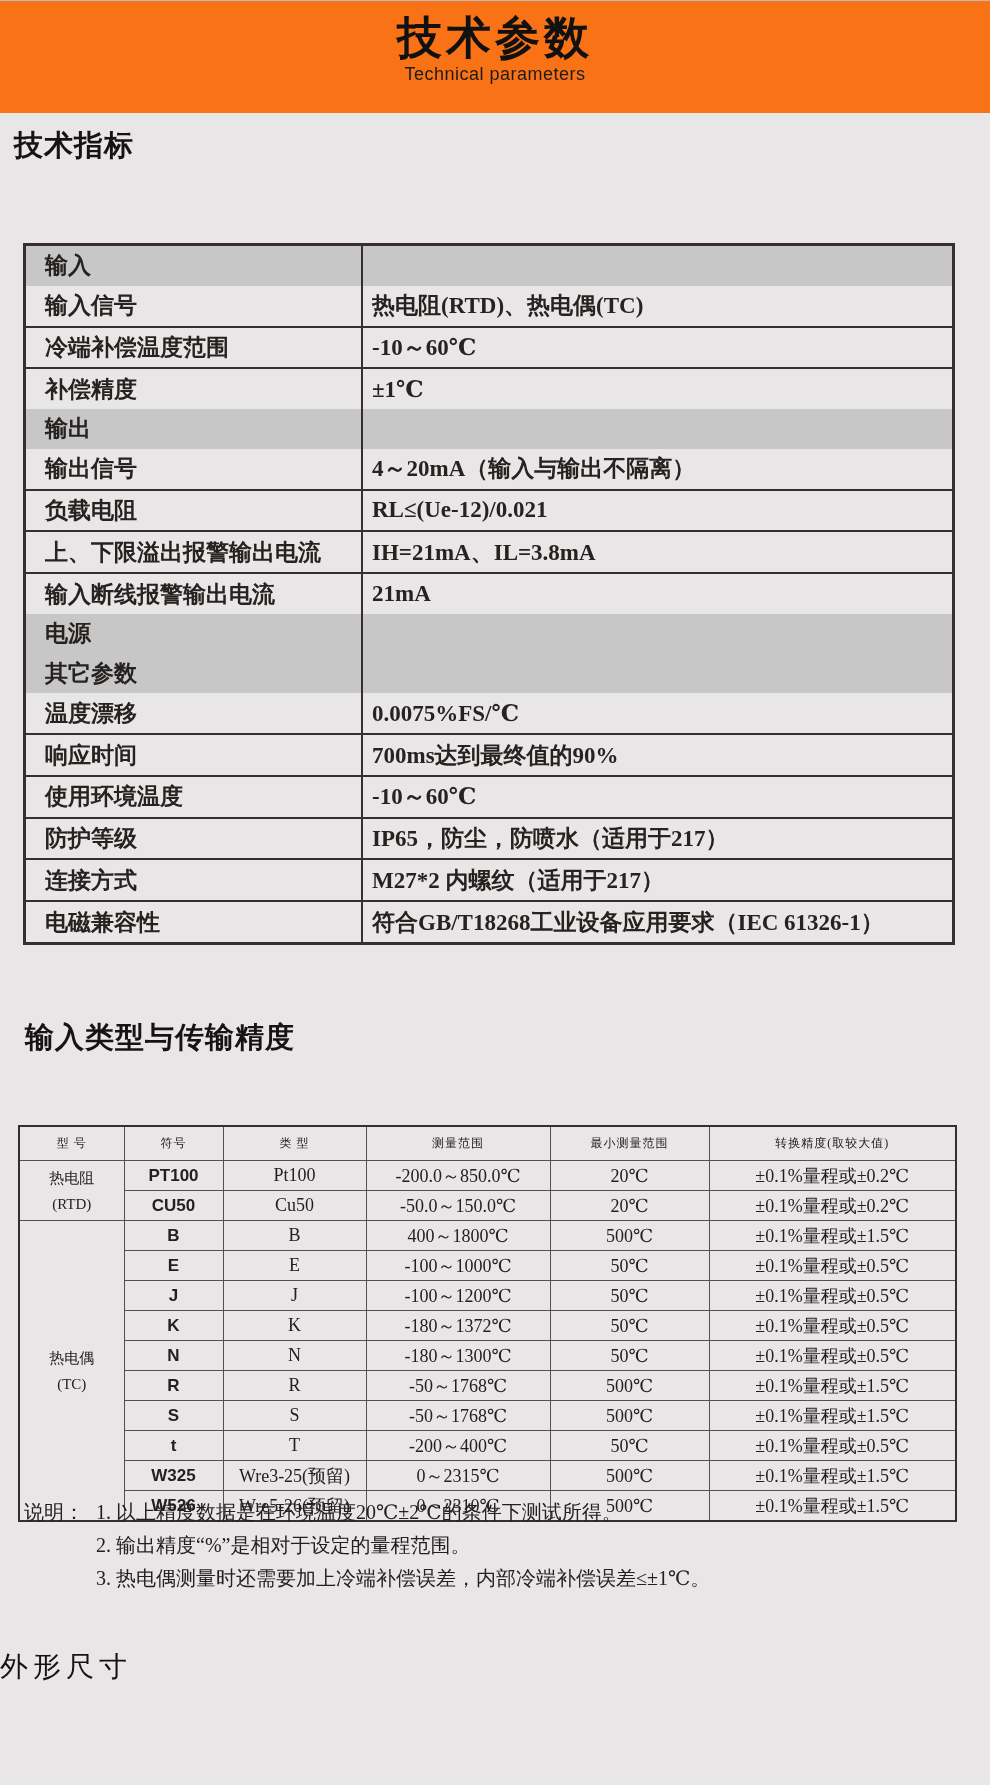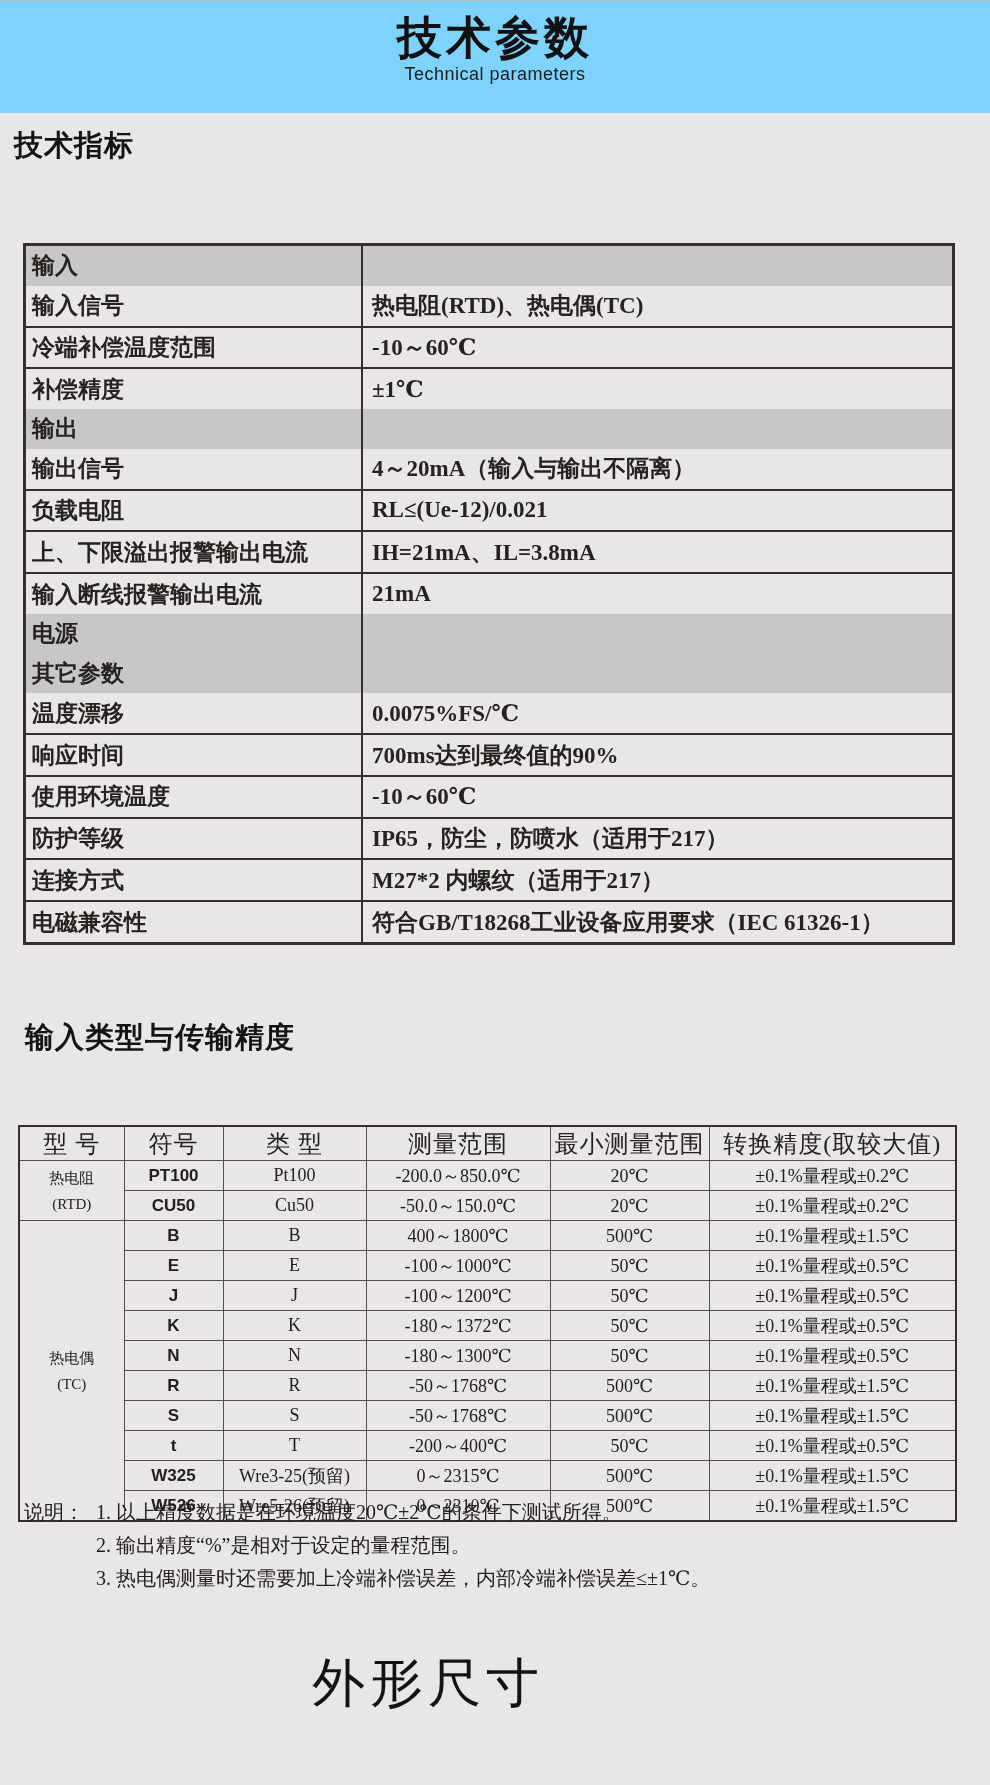--- a/index.html
+++ b/index.html
@@ -4,72 +4,72 @@
 <style>
   html,body{margin:0;padding:0;}
   .page{
     position:relative;width:990px;height:1785px;overflow:hidden;
     background:#e8e6e6;color:#262220;
     font-family:"Liberation Serif","DejaVu Serif",serif;
   }
   
   .banner{
     position:absolute;left:0;top:0;width:990px;height:113px;
-    background:#7dd3fc;border-top:1px solid #bcbaba;
+    background:#f97316;border-top:1px solid #bcbaba;
     box-sizing:border-box;text-align:center;
   }
   .banner-title{
     margin:0;padding-top:12px;
     font-family:"Liberation Sans","DejaVu Sans",sans-serif;
     font-weight:700;font-size:45px;line-height:50px;letter-spacing:4px;color:#111;
   }
   .banner-sub{
     margin:0;font-family:"Liberation Sans","DejaVu Sans",sans-serif;
     font-size:18px;line-height:22px;color:#1d1b1b;letter-spacing:0.5px;
   }
   
   .sec-title{
     position:absolute;
     font-family:"Liberation Sans","DejaVu Sans",sans-serif;
     font-weight:600;font-size:29px;color:#151313;letter-spacing:1px;
   }
   .sec-title.specs{left:14px;top:126px;}
   .sec-title.types{left:25px;top:1018px;}
   .dims-title{
-    position:absolute;left:0;top:1648px;width:856px;text-align:center;
-    font-family:"Liberation Sans","DejaVu Sans",sans-serif;
-    font-weight:500;font-size:53px;color:#141212;letter-spacing:5px;
+    position:absolute;left:0;top:1648px;width:856px;
+    font-family:"Liberation Sans","DejaVu Sans",sans-serif;
+    font-weight:500;font-size:28px;color:#141212;letter-spacing:5px;
   }
   
   .t1{
     position:absolute;left:23px;top:243px;width:932px;height:702px;
     box-sizing:border-box;border:3px solid #362f2d;
     display:flex;flex-direction:column;
   }
   .t1-row{flex:1;display:flex;box-sizing:border-box;}
   .t1-row.section{background:#c8c7c7;}
   .t1-row.item + .t1-row.item{border-top:2px solid #362f2d;}
   .t1-label,.t1-value{
     display:flex;align-items:center;box-sizing:border-box;height:100%;
     font-weight:700;font-size:23px;white-space:nowrap;
   }
-  .t1-label{width:337px;padding-left:6px;border-right:2px solid #362f2d;}
+  .t1-label{width:337px;padding-left:19px;border-right:2px solid #362f2d;}
   .t1-value{flex:1;padding-left:9px;border-radius:11px;}
   
   .t2{
     position:absolute;left:18px;top:1125px;width:937px;
     border-collapse:collapse;table-layout:fixed;
     font-family:"Liberation Serif","DejaVu Serif",serif;
   }
   .t2 th,.t2 td{
     border:1px solid #56504d;text-align:center;vertical-align:middle;
     padding:0;overflow:hidden;white-space:nowrap;
   }
   .t2{border:2px solid #362f2d;}
-  .t2 th{font-weight:400;font-size:24px;height:33px;letter-spacing:1px;color:#242020;}
+  .t2 th{font-weight:400;font-size:12px;height:33px;letter-spacing:1px;color:#242020;}
   .t2 td{font-size:18px;height:29px;color:#242020;}
   .t2 td.sym{
     font-family:"Liberation Sans","DejaVu Sans",sans-serif;
     font-weight:700;font-size:17px;
   }
   .t2 td.group-cell{font-size:15px;line-height:26px;}
   
   .notes{position:absolute;left:24px;top:1496px;font-size:20px;color:#242020;}
   .note-line{display:flex;line-height:33px;white-space:nowrap;}
   .note-prefix{display:inline-block;width:72px;}

